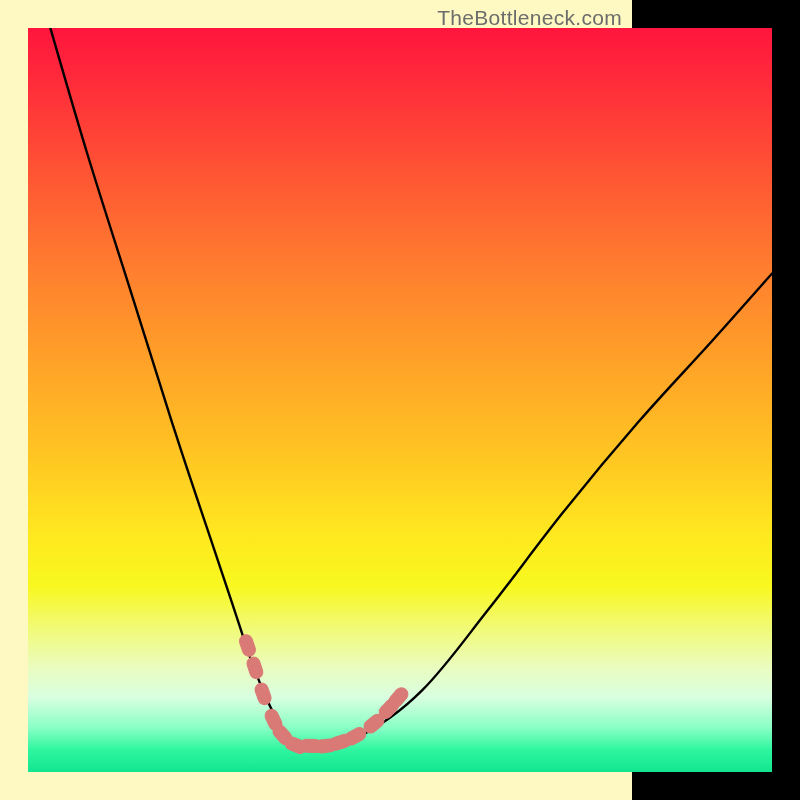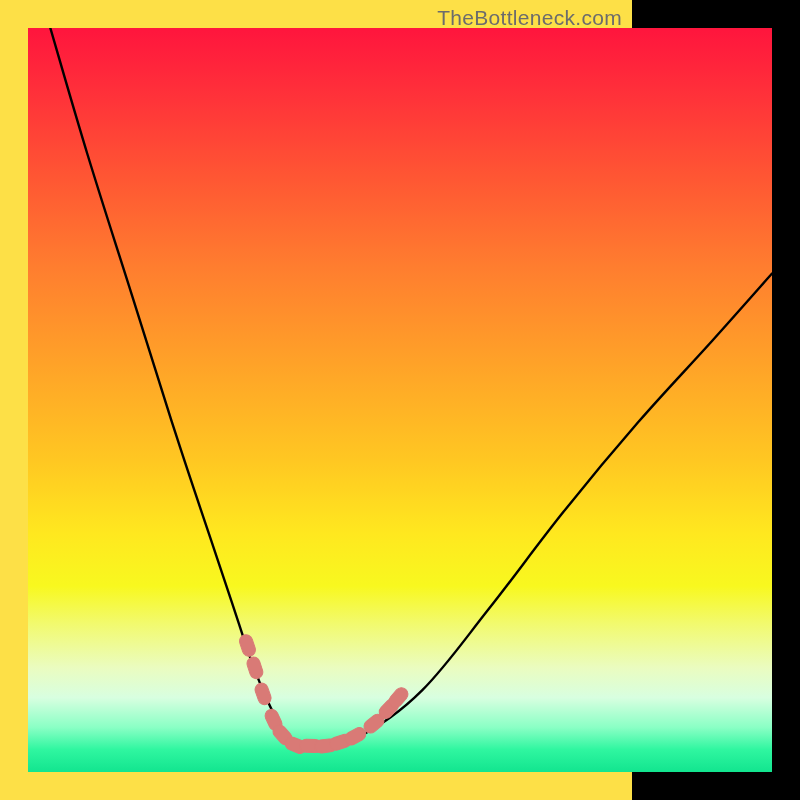--- a/index.html
+++ b/index.html
@@ -8,21 +8,21 @@
     width: 800px;
     height: 800px;
     background: #000;
     font-family: Arial, Helvetica, sans-serif;
     overflow: hidden;
   }
   .stage {
     position: relative;
     width: 632px;
     height: 800px;
-    background: #fde047;
+    background: #fef9c3;
   }
   .plot {
     position: absolute;
     left: 28px;
     top: 28px;
     width: 744px;
     height: 744px;
     background: linear-gradient(
       to bottom,
       #ff153d 0%,

